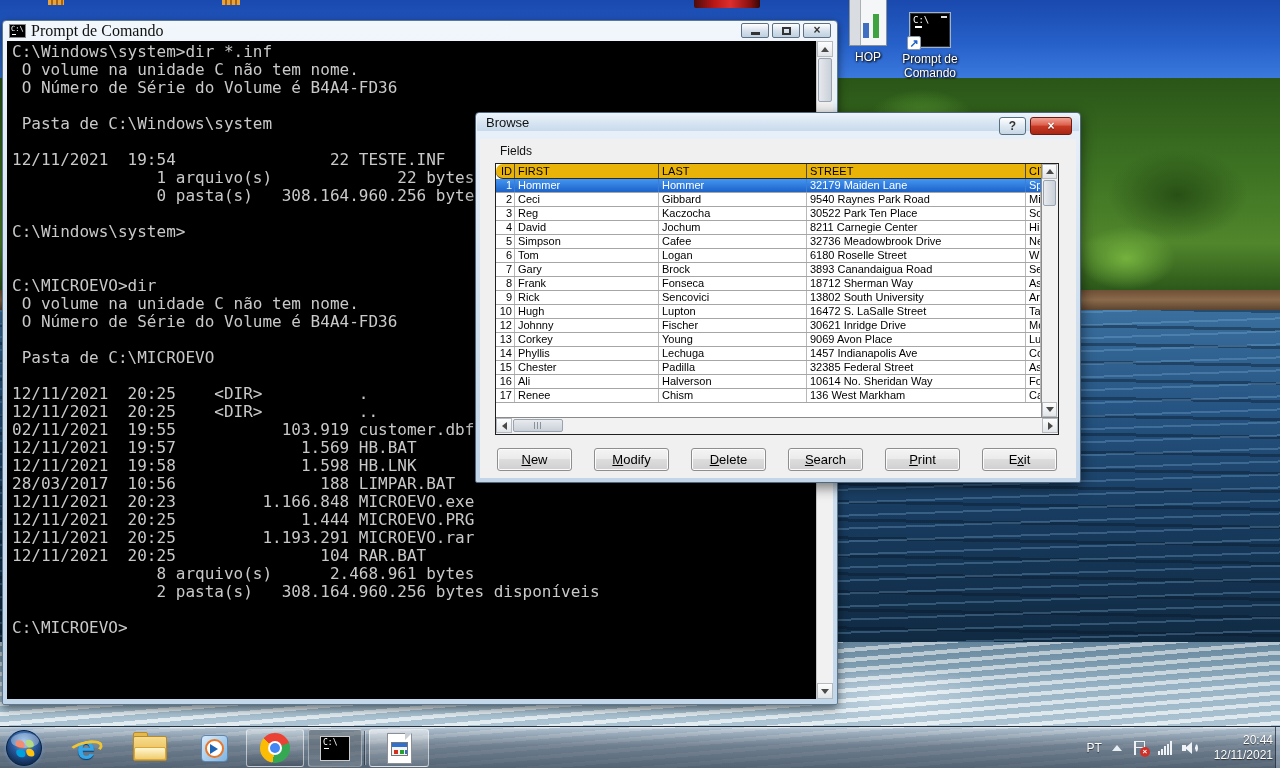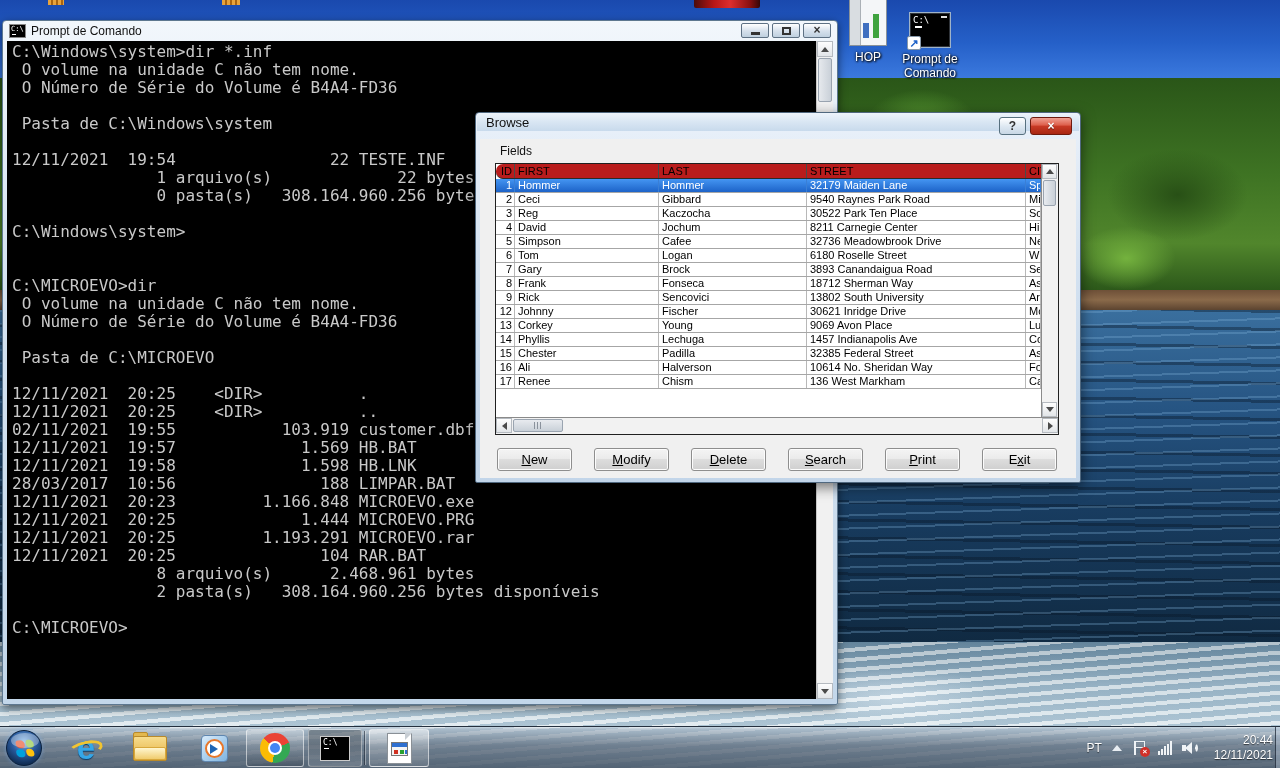--- a/index.html
+++ b/index.html
@@ -67,21 +67,21 @@
   .cmd-window { position:absolute; left:2px; top:20px; width:836px; height:685px; z-index:2;
     background:linear-gradient(180deg,#F2F7FC 0%,#D8E5F2 30%,#C3D7EA 100%);
     border:1px solid #5E7890; border-radius:4px 4px 2px 2px;
     box-shadow:0 3px 10px rgba(0,0,0,0.55); }
   .cmd-titlebar { height:19px; display:flex; align-items:center; gap:5px; padding:0 6px; }
   .cmd-title-icon { width:17px; height:14px; background:#000; border:1px solid #888;
     position:relative; flex:0 0 auto; }
   .cmd-title-icon span { position:absolute; left:1px; top:0px; font-family:"DejaVu Sans Mono",monospace;
     font-size:7px; color:#FFF; }
   .cmd-title-icon i { position:absolute; left:2px; bottom:2px; width:4px; height:1px; background:#FFF; }
-  .cmd-title-text { font-size:12px; color:#111; }
+  .cmd-title-text { font-size:16px; color:#111;font-family:Liberation Serif, serif; }
   .win-btns { margin-left:auto; display:flex; gap:3px; }
   .win-btn { width:28px; height:15px; border:1px solid #5E7184; border-radius:2px;
     background:linear-gradient(180deg,#FFFFFF,#D5E0EC 55%,#BFD0DF);
     display:flex; align-items:center; justify-content:center; }
   .glyph-min { width:9px; height:3px; background:#333; margin-top:6px; }
   .glyph-max { width:9px; height:8px; border:2px solid #333; }
   .glyph-x { font-size:12px; font-weight:bold; color:#333; line-height:11px; }
 
   .console { position:absolute; left:4px; right:4px; top:20px; bottom:5px; background:#000; display:flex; }
   .console pre { flex:1; overflow:hidden; white-space:pre; padding:2px 0 0 5px;
@@ -115,21 +115,21 @@
   .close-btn { width:42px; height:18px; border:1px solid #6E1A0E; border-radius:3px;
     background:linear-gradient(180deg,#F0A092 0%,#DD5F4B 45%,#C83A25 50%,#A82714 100%);
     font-size:12px; font-weight:bold; color:#FFF; text-align:center; line-height:16px;
     text-shadow:0 1px 1px rgba(0,0,0,0.5); }
   .dlg-body { position:absolute; left:4px; right:4px; top:26px; bottom:4px; background:#F0F0F0; }
   .fields-label { position:absolute; left:24px; top:31px; font-size:12px; color:#111; }
 
   .browse-grid { position:absolute; left:19px; top:50px; width:564px; height:272px;
     background:#FFF; border:1px solid #202020; }
   .grid-cols { display:grid; grid-template-columns:19px 144px 148px 219px 1fr; }
-  .grid-header { height:15px; margin-right:7px; background:#b91c1c; border-bottom:1px solid #2A2A2A;border-radius:7px; }
+  .grid-header { height:15px; margin-right:7px; background:#eab308; border-bottom:1px solid #2A2A2A;border-radius:7px; }
   .hcell { font-size:11px; line-height:14px; padding-left:3px; overflow:hidden; white-space:nowrap;
     border-right:1px solid #4A4A4A; color:#000; }
   .hcell.num { text-align:right; padding-right:2px; padding-left:0; }
   .grid-rows { margin-right:17px; }
   .trow { height:14px; border-bottom:1px solid #A6A6A6; background:#FFF; }
   .tcell { font-size:11px; line-height:13px; padding-left:3px; overflow:hidden; white-space:nowrap;
     border-right:1px solid #B8B8B8; color:#000; }
   .tcell.c-id { text-align:right; padding-right:2px; padding-left:0; }
   .trow.selected { background:linear-gradient(180deg,#4495F2,#1D63C8); }
   .trow.selected .tcell { color:#FFF; border-right-color:#3A7FD6; }
@@ -433,20 +433,27 @@
     <div class="tcell c-city">As</div>
   </div>
           <div class="grid-cols trow">
     <div class="tcell c-id">9</div>
     <div class="tcell c-first">Rick</div>
     <div class="tcell c-last">Sencovici</div>
     <div class="tcell c-street">13802 South University</div>
     <div class="tcell c-city">Ar</div>
   </div>
           <div class="grid-cols trow">
+    <div class="tcell c-id">10</div>
+    <div class="tcell c-first">Hugh</div>
+    <div class="tcell c-last">Lupton</div>
+    <div class="tcell c-street">16472 S. LaSalle Street</div>
+    <div class="tcell c-city">Ta</div>
+  </div>
+          <div class="grid-cols trow">
     <div class="tcell c-id">12</div>
     <div class="tcell c-first">Johnny</div>
     <div class="tcell c-last">Fischer</div>
     <div class="tcell c-street">30621 Inridge Drive</div>
     <div class="tcell c-city">Mc</div>
   </div>
           <div class="grid-cols trow">
     <div class="tcell c-id">13</div>
     <div class="tcell c-first">Corkey</div>
     <div class="tcell c-last">Young</div>

